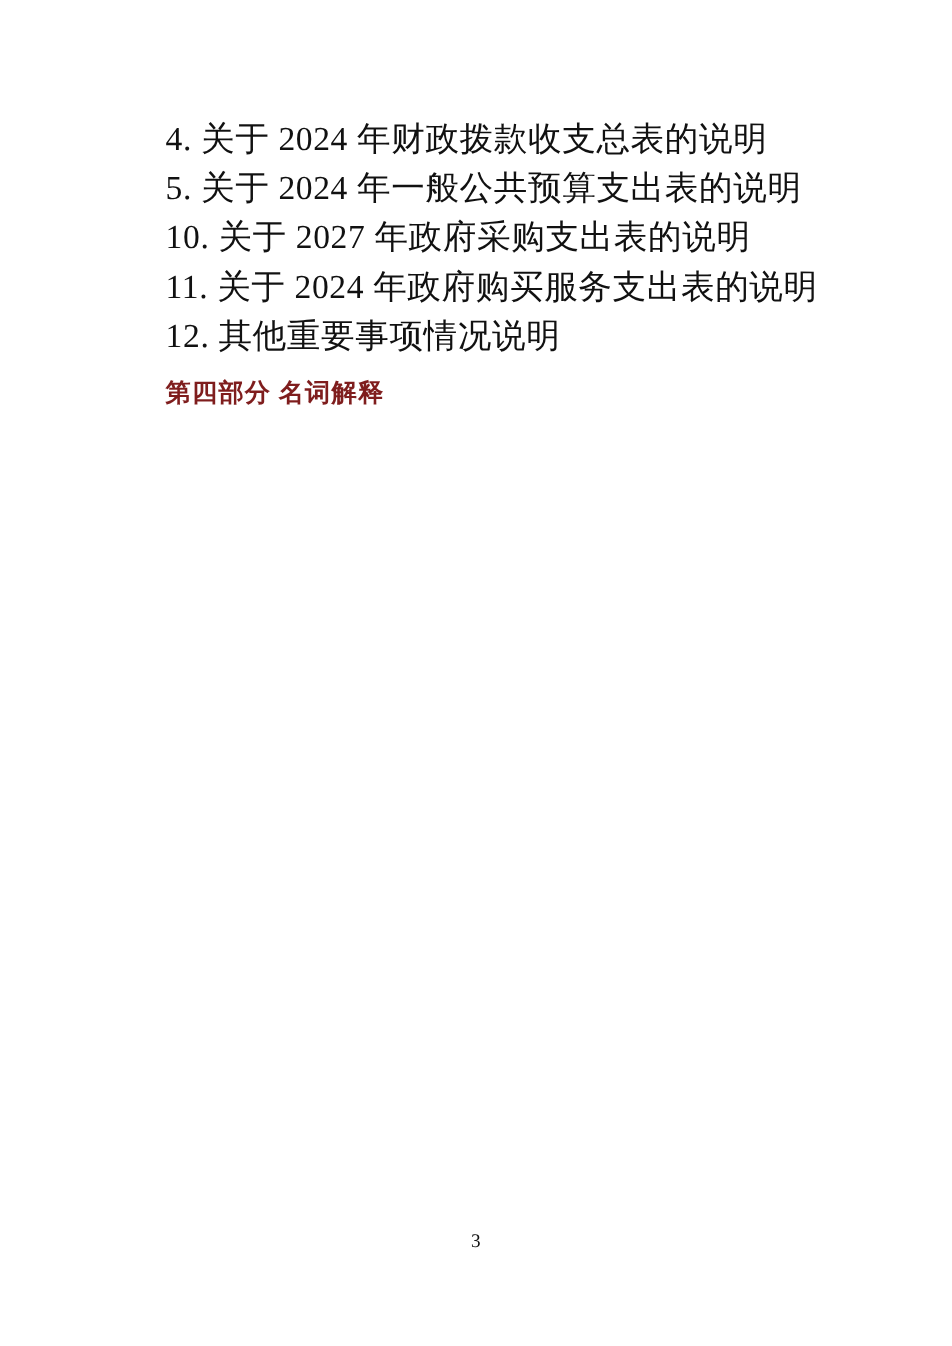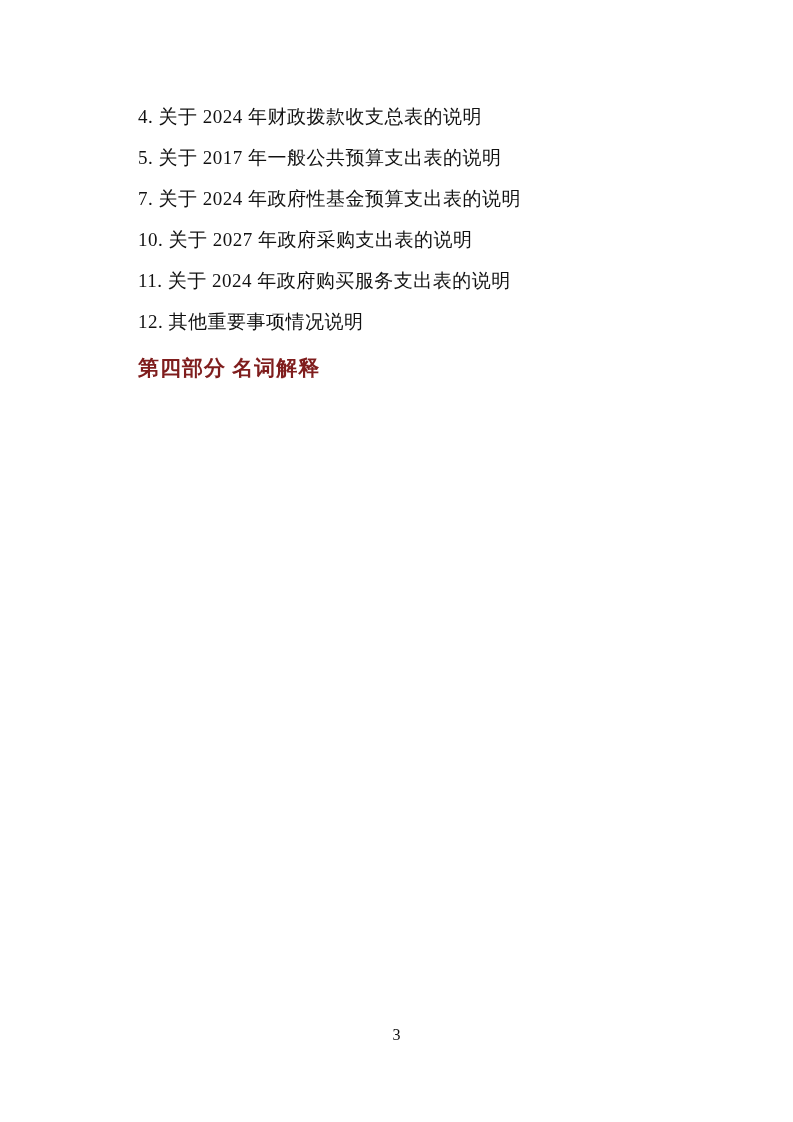--- a/index.html
+++ b/index.html
@@ -19,21 +19,21 @@
     background: #ffffff;
     overflow: hidden;
   }
   .content {
     position: absolute;
     left: 138px;
     top: 96px;
     width: 520px;
   }
   .toc-item {
-    font-size: 19px;
+    font-size: 28px;
     line-height: 41px;
     letter-spacing: 0.5px;
     white-space: nowrap;
     color: #111111;
   }
   .section-heading {
     font-size: 21px;
     line-height: 41px;
     font-weight: bold;
     letter-spacing: 1px;
@@ -50,21 +50,20 @@
     font-size: 16px;
     color: #111111;
   }
 </style>
 </head>
 <body>
 
 <div class="page">
   <div class="content">
     <div class="toc-item">4. 关于 2024 年财政拨款收支总表的说明</div>
-    <div class="toc-item">5. 关于 2017 年一般公共预算支出表的说明</div>
-    <div class="toc-item">7. 关于 2024 年政府性基金预算支出表的说明</div>
+    <div class="toc-item">5. 关于 2024 年一般公共预算支出表的说明</div>
     <div class="toc-item">10. 关于 2027 年政府采购支出表的说明</div>
     <div class="toc-item">11. 关于 2024 年政府购买服务支出表的说明</div>
     <div class="toc-item">12. 其他重要事项情况说明</div>
     <div class="section-heading">第四部分 名词解释</div>
   </div>
   <div class="page-number">3</div>
 </div>
 
 </body></html>

